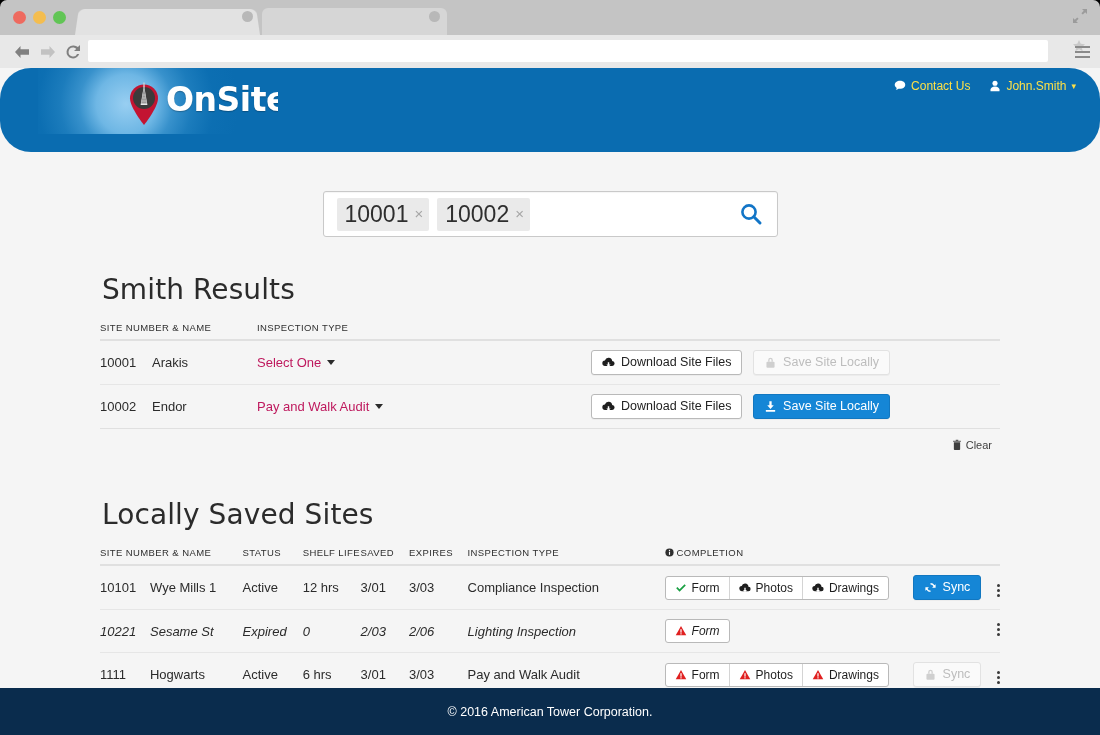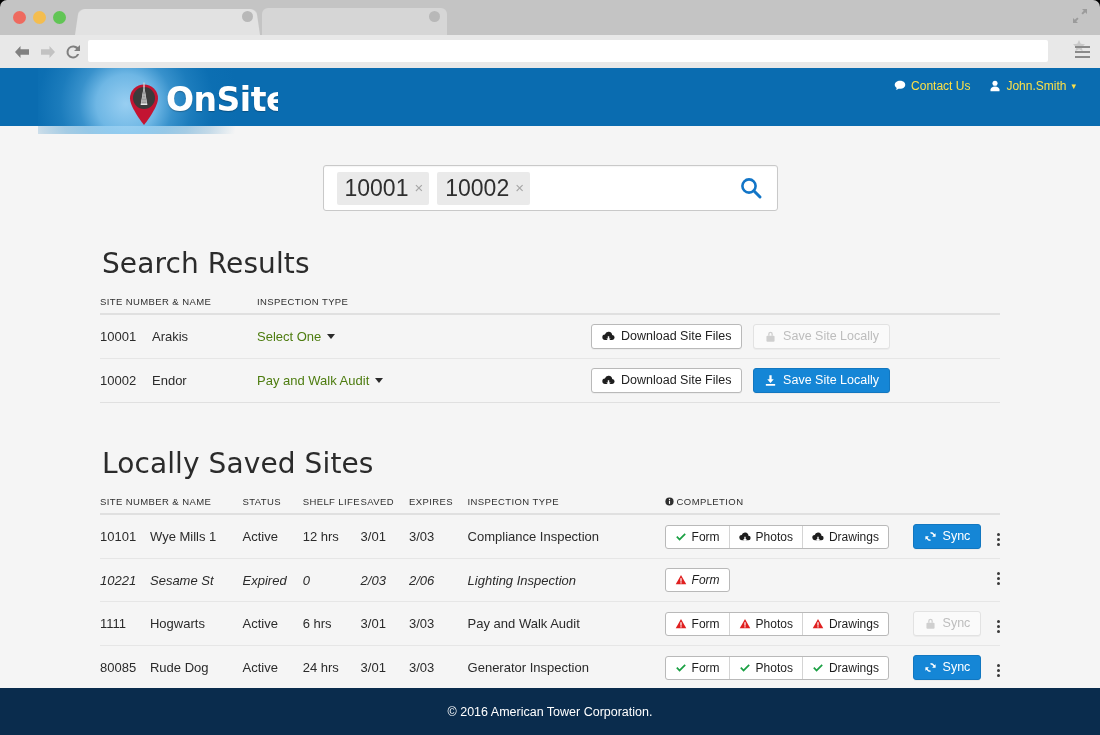--- a/index.html
+++ b/index.html
@@ -49,21 +49,21 @@
     background:#fff;border-radius:2px;
   }
   .star{position:absolute;right:14px;top:4px;width:14px;height:14px;color:#c9c9c9;}
   .hamburger{position:absolute;right:10px;top:11px;width:15px;}
   .hamburger span{display:block;height:2px;background:#8a8a8a;margin-bottom:3px;}
 
   
   .viewport{position:absolute;left:0;top:68px;width:1100px;height:667px;
             background:#f5f5f5;overflow:hidden;}
 
-  .app-header{position:relative;height:58px;background:#0a6cb0;}
+  .app-header{position:relative;height:84px;background:#0a6cb0;border-radius:31px;}
   .logo-wrap{position:absolute;left:38px;top:0;width:240px;height:66px;overflow:hidden;}
   .logo-glow{
     position:absolute;left:-20px;top:-48px;width:240px;height:168px;
     background:radial-gradient(circle at 108px 84px,
        rgba(160,212,245,.95) 0%, rgba(128,196,238,.85) 19%,
        rgba(86,170,222,.6) 30%, rgba(52,146,205,.42) 42%,
        rgba(20,120,186,.22) 56%, rgba(10,108,176,0) 72%);
   }
   .pin{position:absolute;left:88px;top:14px;width:36px;height:44px;}
   .logo-text{
@@ -108,21 +108,21 @@
     border-bottom:2px solid #e0e0e0;white-space:nowrap;
   }
   table.grid td{
     font-size:13px;color:#2b2b2b;padding:9px 0;border-bottom:1px solid #e6e6e6;
     vertical-align:middle;
   }
   table.grid tr:last-child td{border-bottom:1px solid #e0e0e0;}
   .td-num{padding-left:12px;width:52px;}
   .td-name{padding-left:6px;}
 
-  .drop{display:inline-flex;align-items:center;gap:6px;cursor:pointer;color:#4d7c0f;}
+  .drop{display:inline-flex;align-items:center;gap:6px;cursor:pointer;color:#be185d;}
   .caret{width:0;height:0;border-left:4px solid transparent;border-right:4px solid transparent;
          border-top:5px solid #2b2b2b;display:inline-block;}
 
   .btn{
     display:inline-flex;align-items:center;gap:6px;font-size:12.5px;
     border:1px solid #b9b9b9;border-radius:3px;background:#fff;color:#222;
     padding:5px 10px;cursor:pointer;line-height:1;
     box-shadow:0 1px 0 rgba(0,0,0,.035);
   }
   .btn svg{width:13px;height:13px;}
@@ -253,21 +253,21 @@
         </div>
         <svg class="search-go" viewBox="0 0 24 24">
           <circle cx="10" cy="10" r="6.6" fill="none" stroke="#1275c7" stroke-width="2.6"></circle>
           <line x1="14.8" y1="14.8" x2="21" y2="21" stroke="#1275c7" stroke-width="3" stroke-linecap="round"></line>
         </svg>
       </div>
     </div>
 
     <div class="container">
 
-      <h2 class="sect">Search Results</h2>
+      <h2 class="sect">Smith Results</h2>
       <table class="grid">
         <thead>
           <tr>
             <th colspan="2" class="td-num">SITE NUMBER &amp; NAME</th>
             <th>INSPECTION TYPE</th>
             <th></th>
           </tr>
         </thead>
         <tbody>
           <tr>
@@ -317,20 +317,30 @@
                 <svg viewBox="0 0 16 16">
                   <path d="M6.6 1.6h2.8v5h2.6L8 11.2 4 6.6h2.6z"></path>
                   <rect x="2.2" y="12.2" width="11.6" height="2.2" rx=".5"></rect>
                 </svg>
                 <span>Save Site Locally</span>
               </span>
             </td>
           </tr>
         </tbody>
       </table>
+      <div class="clearrow">
+        <span class="clearbtn">
+          <svg viewBox="0 0 12 14">
+            <path d="M2 4h8v9a1 1 0 0 1-1 1H3a1 1 0 0 1-1-1z"></path>
+            <path d="M1 2.3h10v1.1H1z"></path>
+              <path d="M4.4 1h3.2v1.3H4.4z"></path>
+          </svg>
+          <span>Clear</span>
+        </span>
+      </div>
 
       <h2 class="sect sect2">Locally Saved Sites</h2>
       <table class="grid">
         <thead>
           <tr>
             <th colspan="2" class="td-num">SITE NUMBER &amp; NAME</th>
             <th style="width:64px">STATUS</th>
             <th style="width:58px">SHELF LIFE</th>
             <th style="width:52px">SAVED</th>
             <th style="width:62px">EXPIRES</th>

